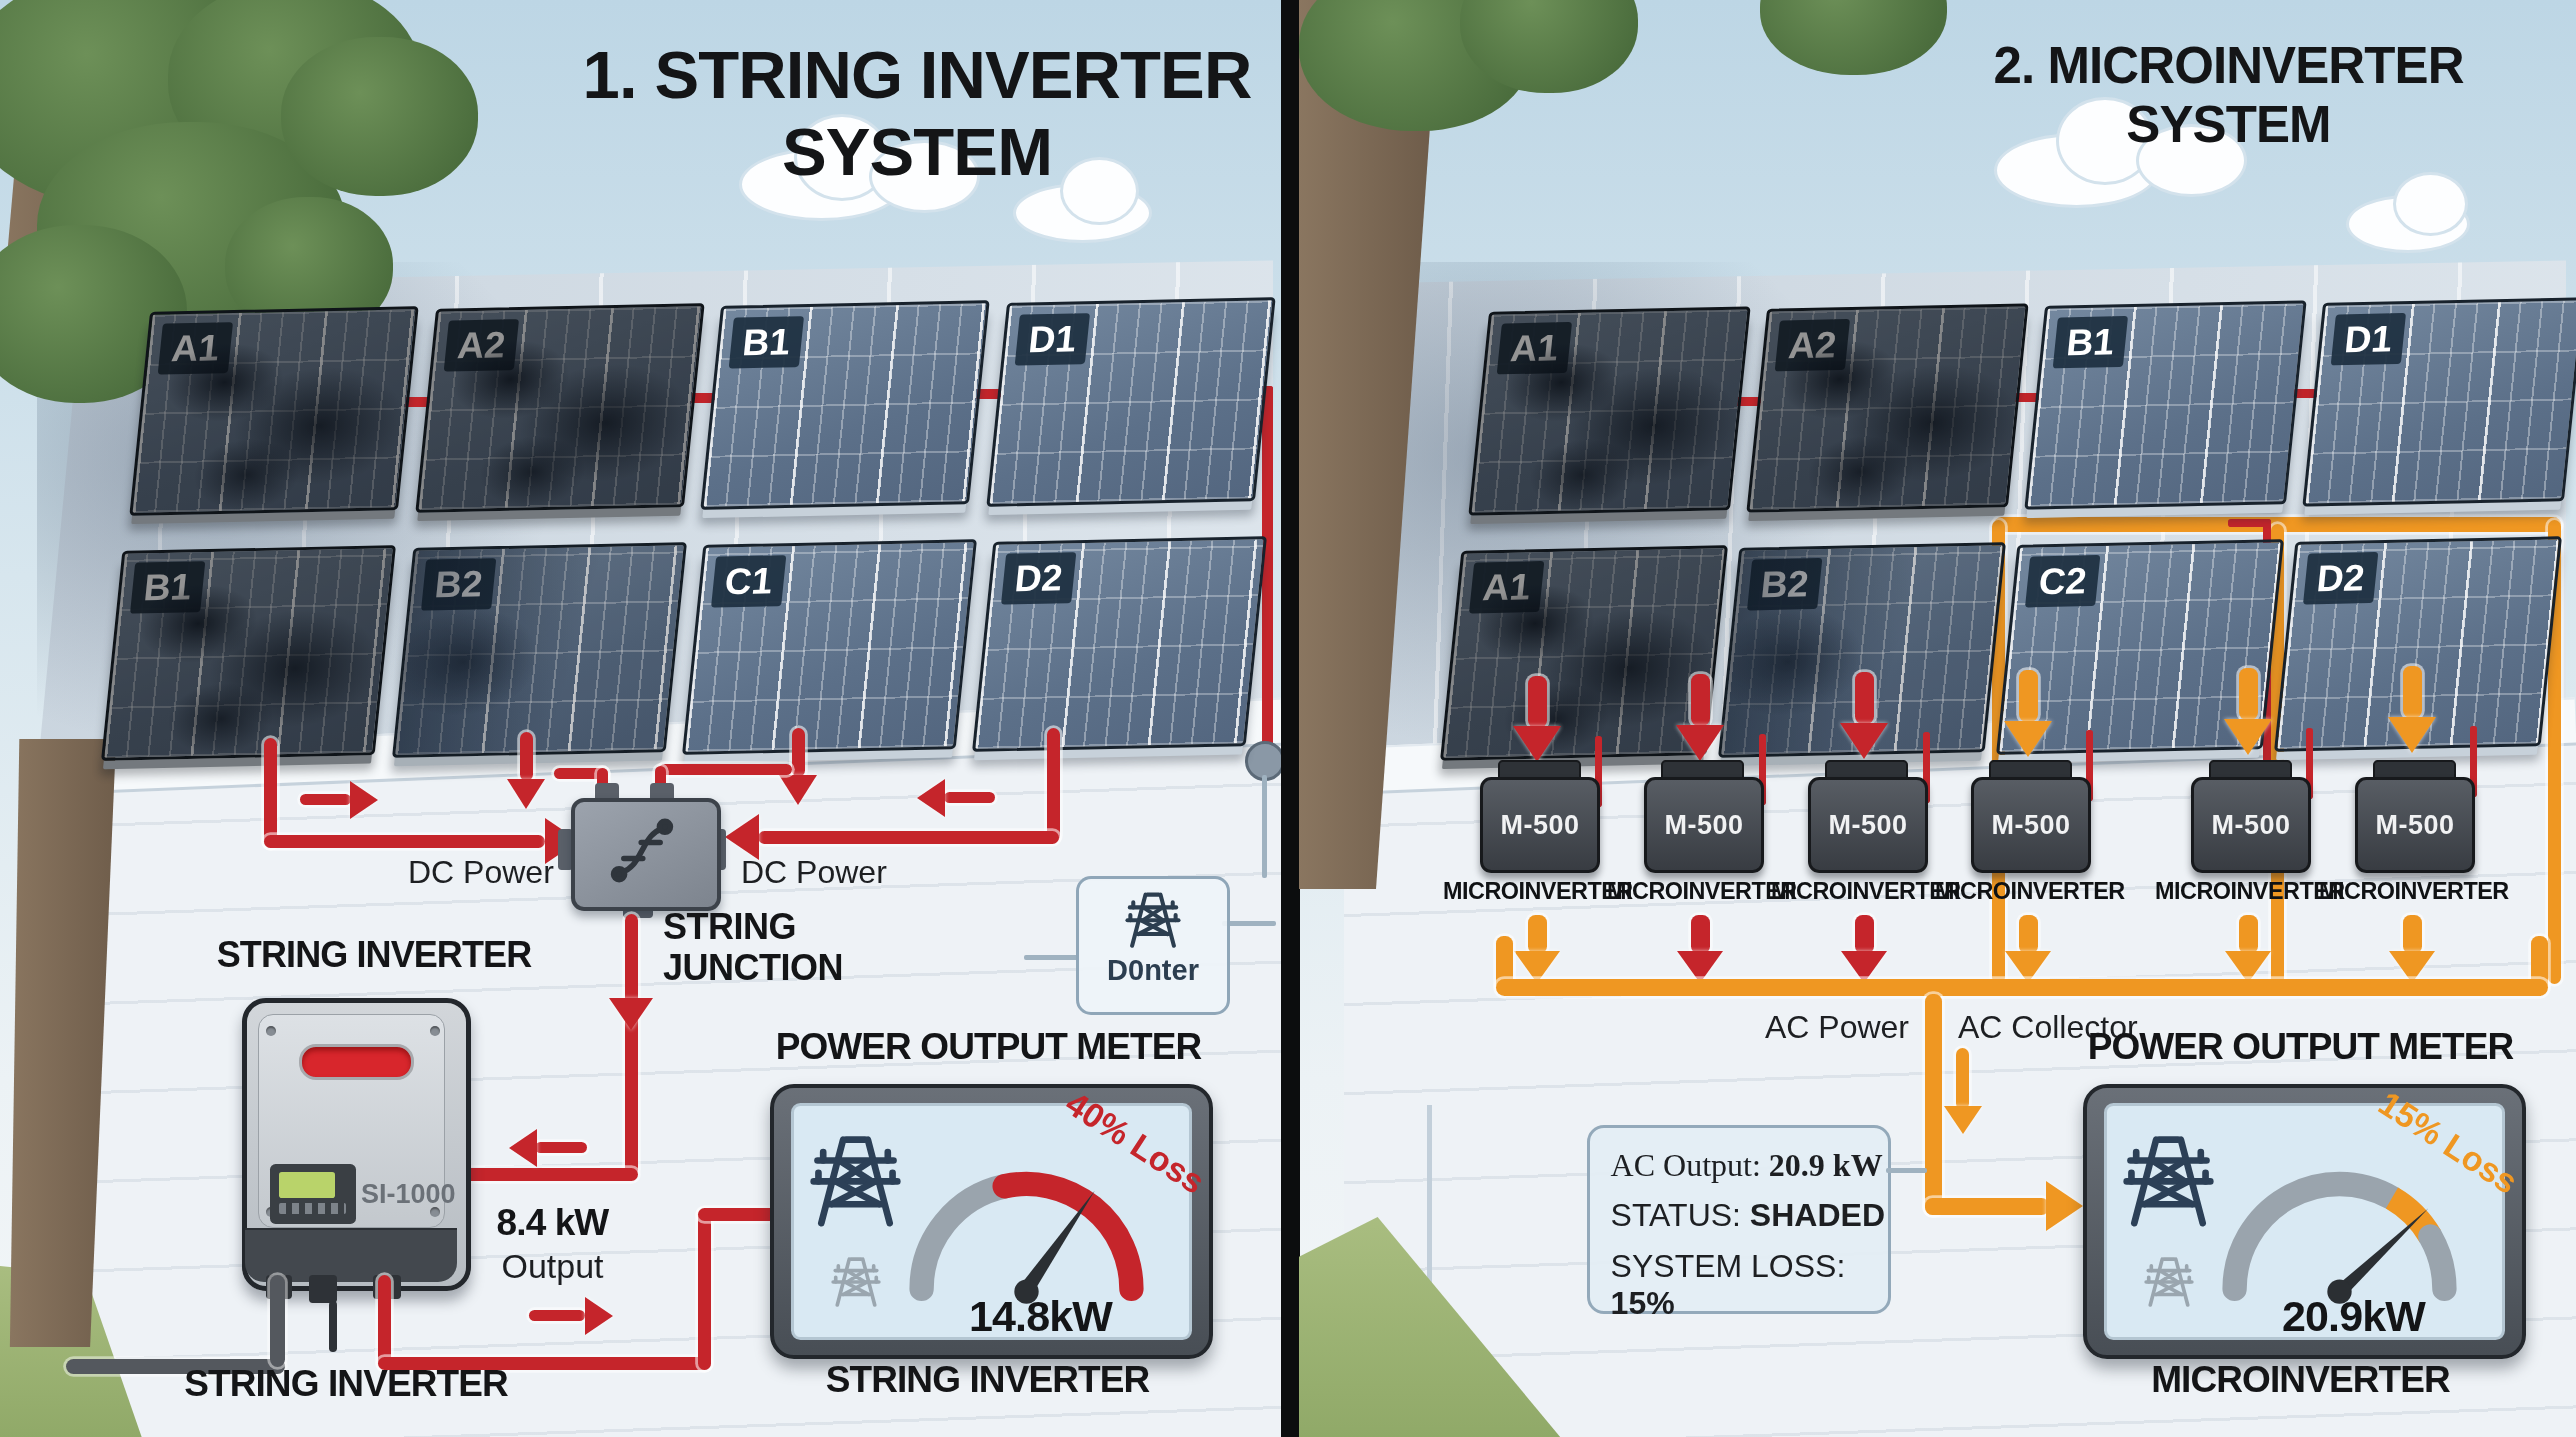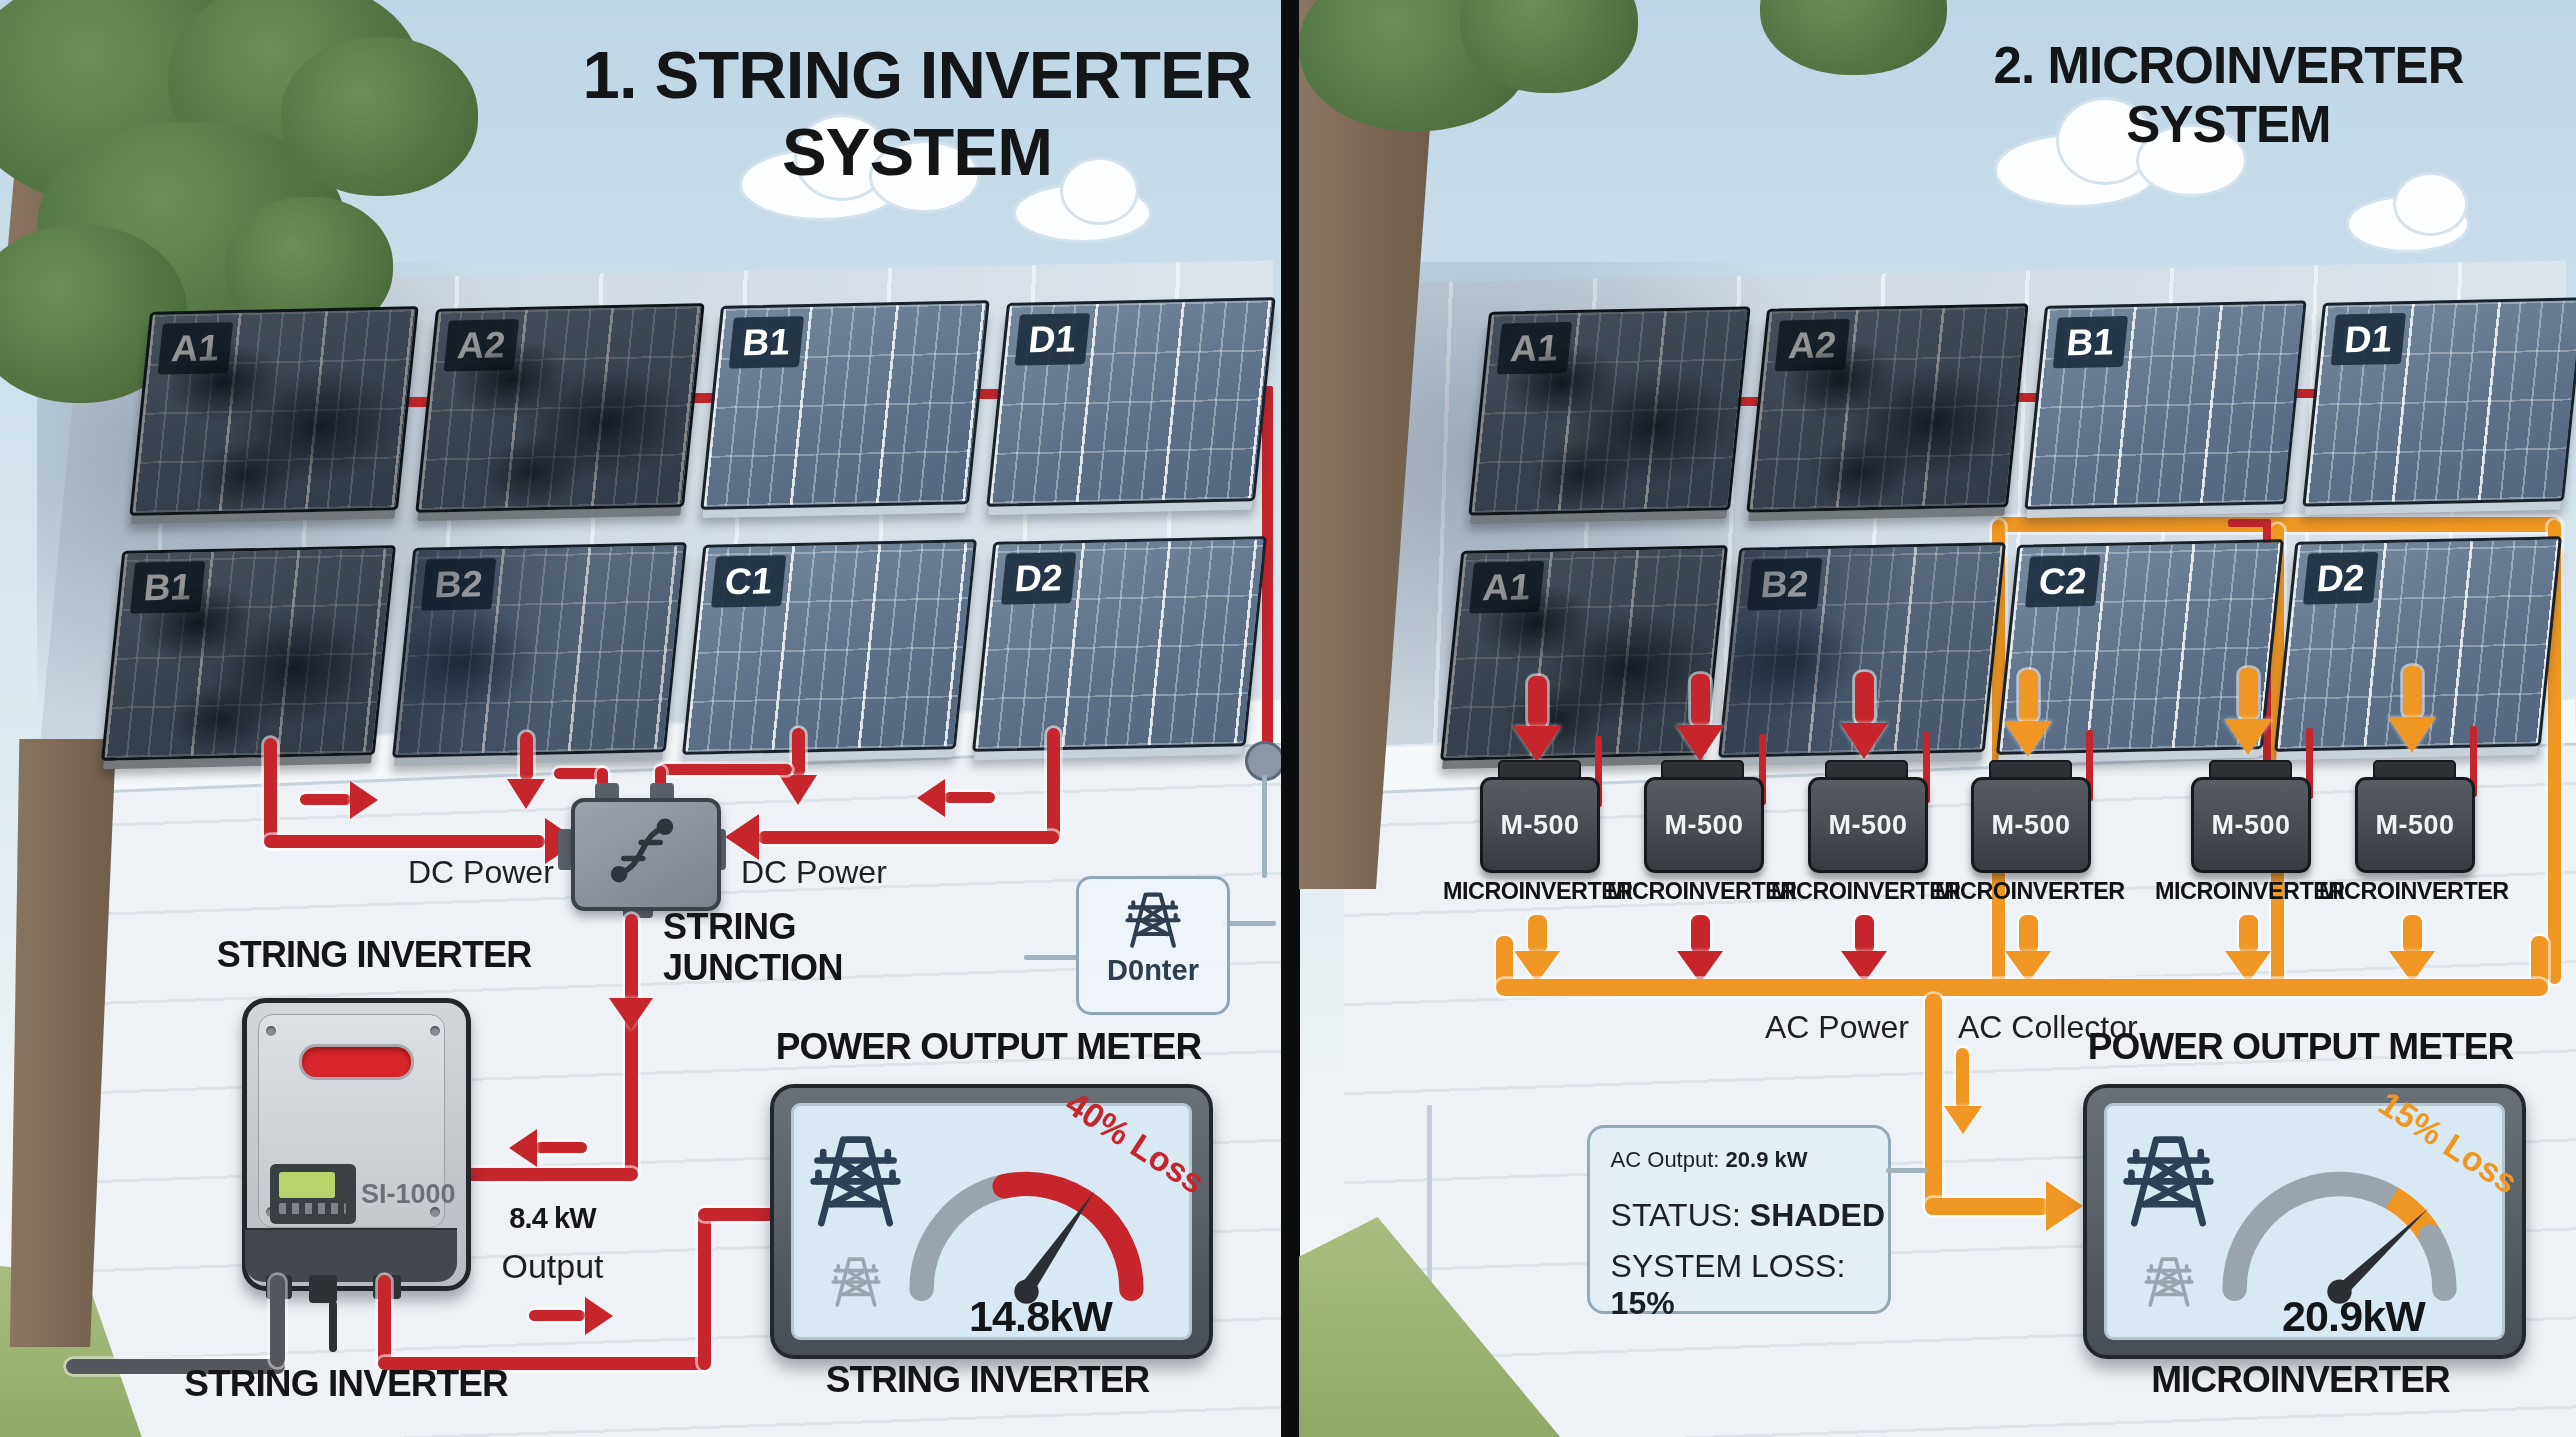--- a/index.html
+++ b/index.html
@@ -199,21 +199,21 @@
       <div class="abs" style="left:9.4px;top:39px;width:67px;height:11.2px;background:repeating-linear-gradient(90deg,#7d838a 0 7.5px,#3a3f44 7.5px 13px);border-radius:1.9px;"></div>
     </div>
     <div class="lbl" style="left:114px;top:176px;font-size:27px;font-weight:700;color:#6b7178;">SI-1000</div>
     <div class="abs" style="left:-1.9px;top:225px;width:212px;height:52px;background:#43484e;border-top:2.8px solid #2b2f34;border-radius:0 0 19px 19px;"></div>
   </div>
   <div class="abs" style="left:266px;top:1275px;width:26px;height:24px;background:#2e3237;border-radius:3.7px;"></div>
   <div class="abs" style="left:309px;top:1275px;width:28px;height:28px;background:#2e3237;border-radius:3.7px;"></div>
   <div class="abs" style="left:373px;top:1275px;width:28px;height:24px;background:#2e3237;border-radius:3.7px;"></div>
   <div class="abs" style="left:329px;top:1301px;width:7.5px;height:51px;background:#2e3237;border-radius:3.7px;"></div>
 
-  <div class="t" style="left:473px;top:1202px;width:159px;font-size:29px;text-align:center;">8.4 kW</div>
+  <div class="t" style="left:473px;top:1202px;width:159px;font-size:37px;text-align:center;">8.4 kW</div>
   <div class="lbl" style="left:487px;top:1247px;width:131px;font-size:34px;text-align:center;">Output</div>
 
   <div class="wg w" style="left:66px;top:1359px;width:219px;height:15px;"></div>
   <div class="wg w" style="left:270px;top:1275px;width:15px;height:92px;"></div>
   <div class="w" style="left:378px;top:1275px;width:13px;height:94px;"></div>
   <div class="w" style="left:378px;top:1357px;width:333px;height:13px;"></div>
   <div class="w" style="left:698px;top:1209px;width:13px;height:161px;"></div>
   <div class="w" style="left:698px;top:1208px;width:79px;height:13px;"></div>
   <div class="w" style="left:529px;top:1310px;width:56px;height:11.2px;"></div>
   <div class="ah" style="left:585px;top:1297px;border-width:19px 0 19px 28px;border-left-color:var(--red);"></div>
@@ -377,21 +377,21 @@
   <div class="w wo" style="left:1925px;top:994px;width:17px;height:221px;"></div>
   <div class="w wo" style="left:1956px;top:1048px;width:13px;height:62px;"></div>
   <div class="ah" style="left:1944px;top:1106px;border-width:28px 19px 0 19px;border-top-color:var(--orange);"></div>
   <div class="w wo" style="left:1925px;top:1198px;width:124px;height:17px;"></div>
   <div class="ah" style="left:2046px;top:1181px;border-width:25px 0 25px 37px;border-left-color:var(--orange);"></div>
 
   <div class="lbl" style="left:1750px;top:1009px;width:159px;font-size:32px;text-align:right;">AC Power</div>
   <div class="lbl" style="left:1958px;top:1009px;width:243px;font-size:32px;">AC Collector</div>
 
   <div class="abs" style="left:1587px;top:1125px;width:298px;height:183px;background:rgba(227,237,244,.95);border:3.7px solid #93a9ba;border-radius:17px;">
-    <div class="lbl" style="left:20.6px;top:19px;font-size:22px;"><span>AC Output:</span> <b>20.9 kW</b></div>
+    <div class="lbl" style="left:20.6px;top:19px;font-size:32px;font-family:Liberation Serif, serif;"><span>AC Output:</span> <b>20.9 kW</b></div>
     <div class="lbl" style="left:20.6px;top:69px;font-size:32px;"><span>STATUS:</span> <b>SHADED</b></div>
     <div class="lbl" style="left:20.6px;top:120px;font-size:32px;"><span>SYSTEM LOSS:</span> <b>15%</b></div>
   </div>
   <div class="wb abs" style="left:1886px;top:1168px;width:41px;height:4.7px;"></div>
 
   <div class="t" style="left:2064px;top:1026px;width:473px;font-size:37px;text-align:center;">POWER OUTPUT METER</div>
   <div class="meter" style="left:2083px;top:1084px;">
     <div class="screen"></div>
     <svg class="tower" style="left:34px;top:39px;width:95px;height:105px;color:#2c4057;" viewBox="0 0 100 100">
         <use href="#tw"></use>

